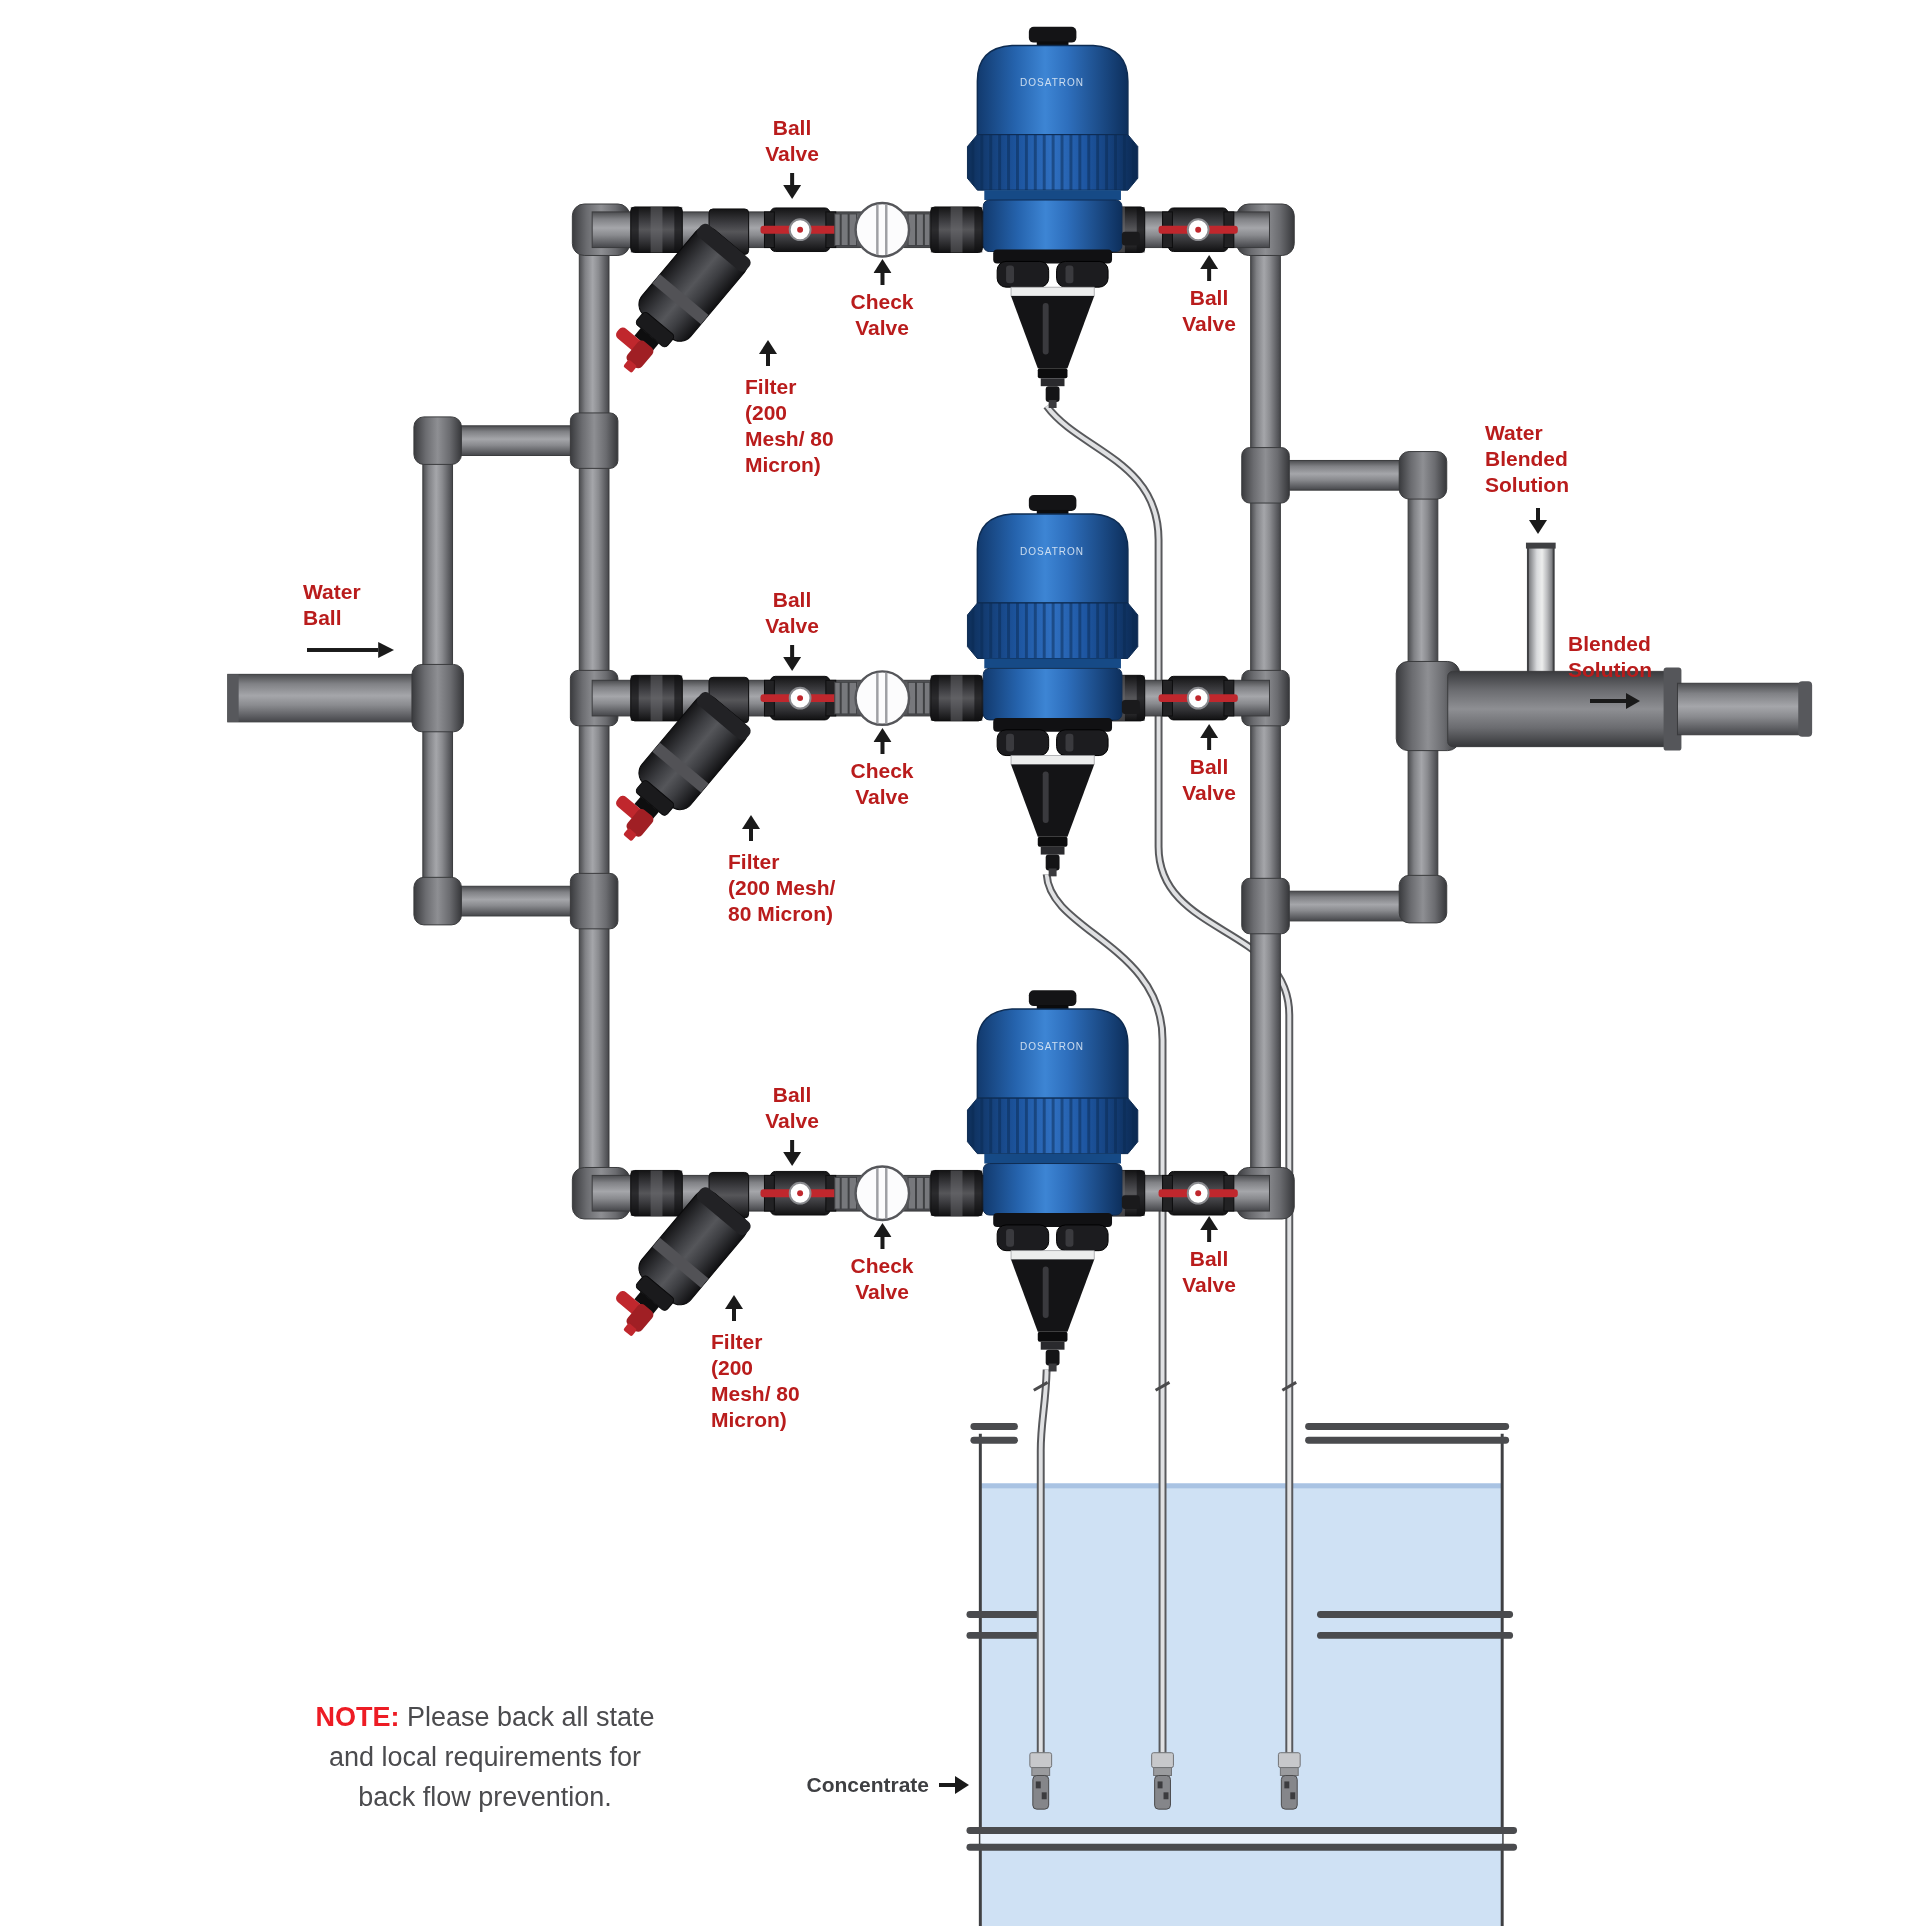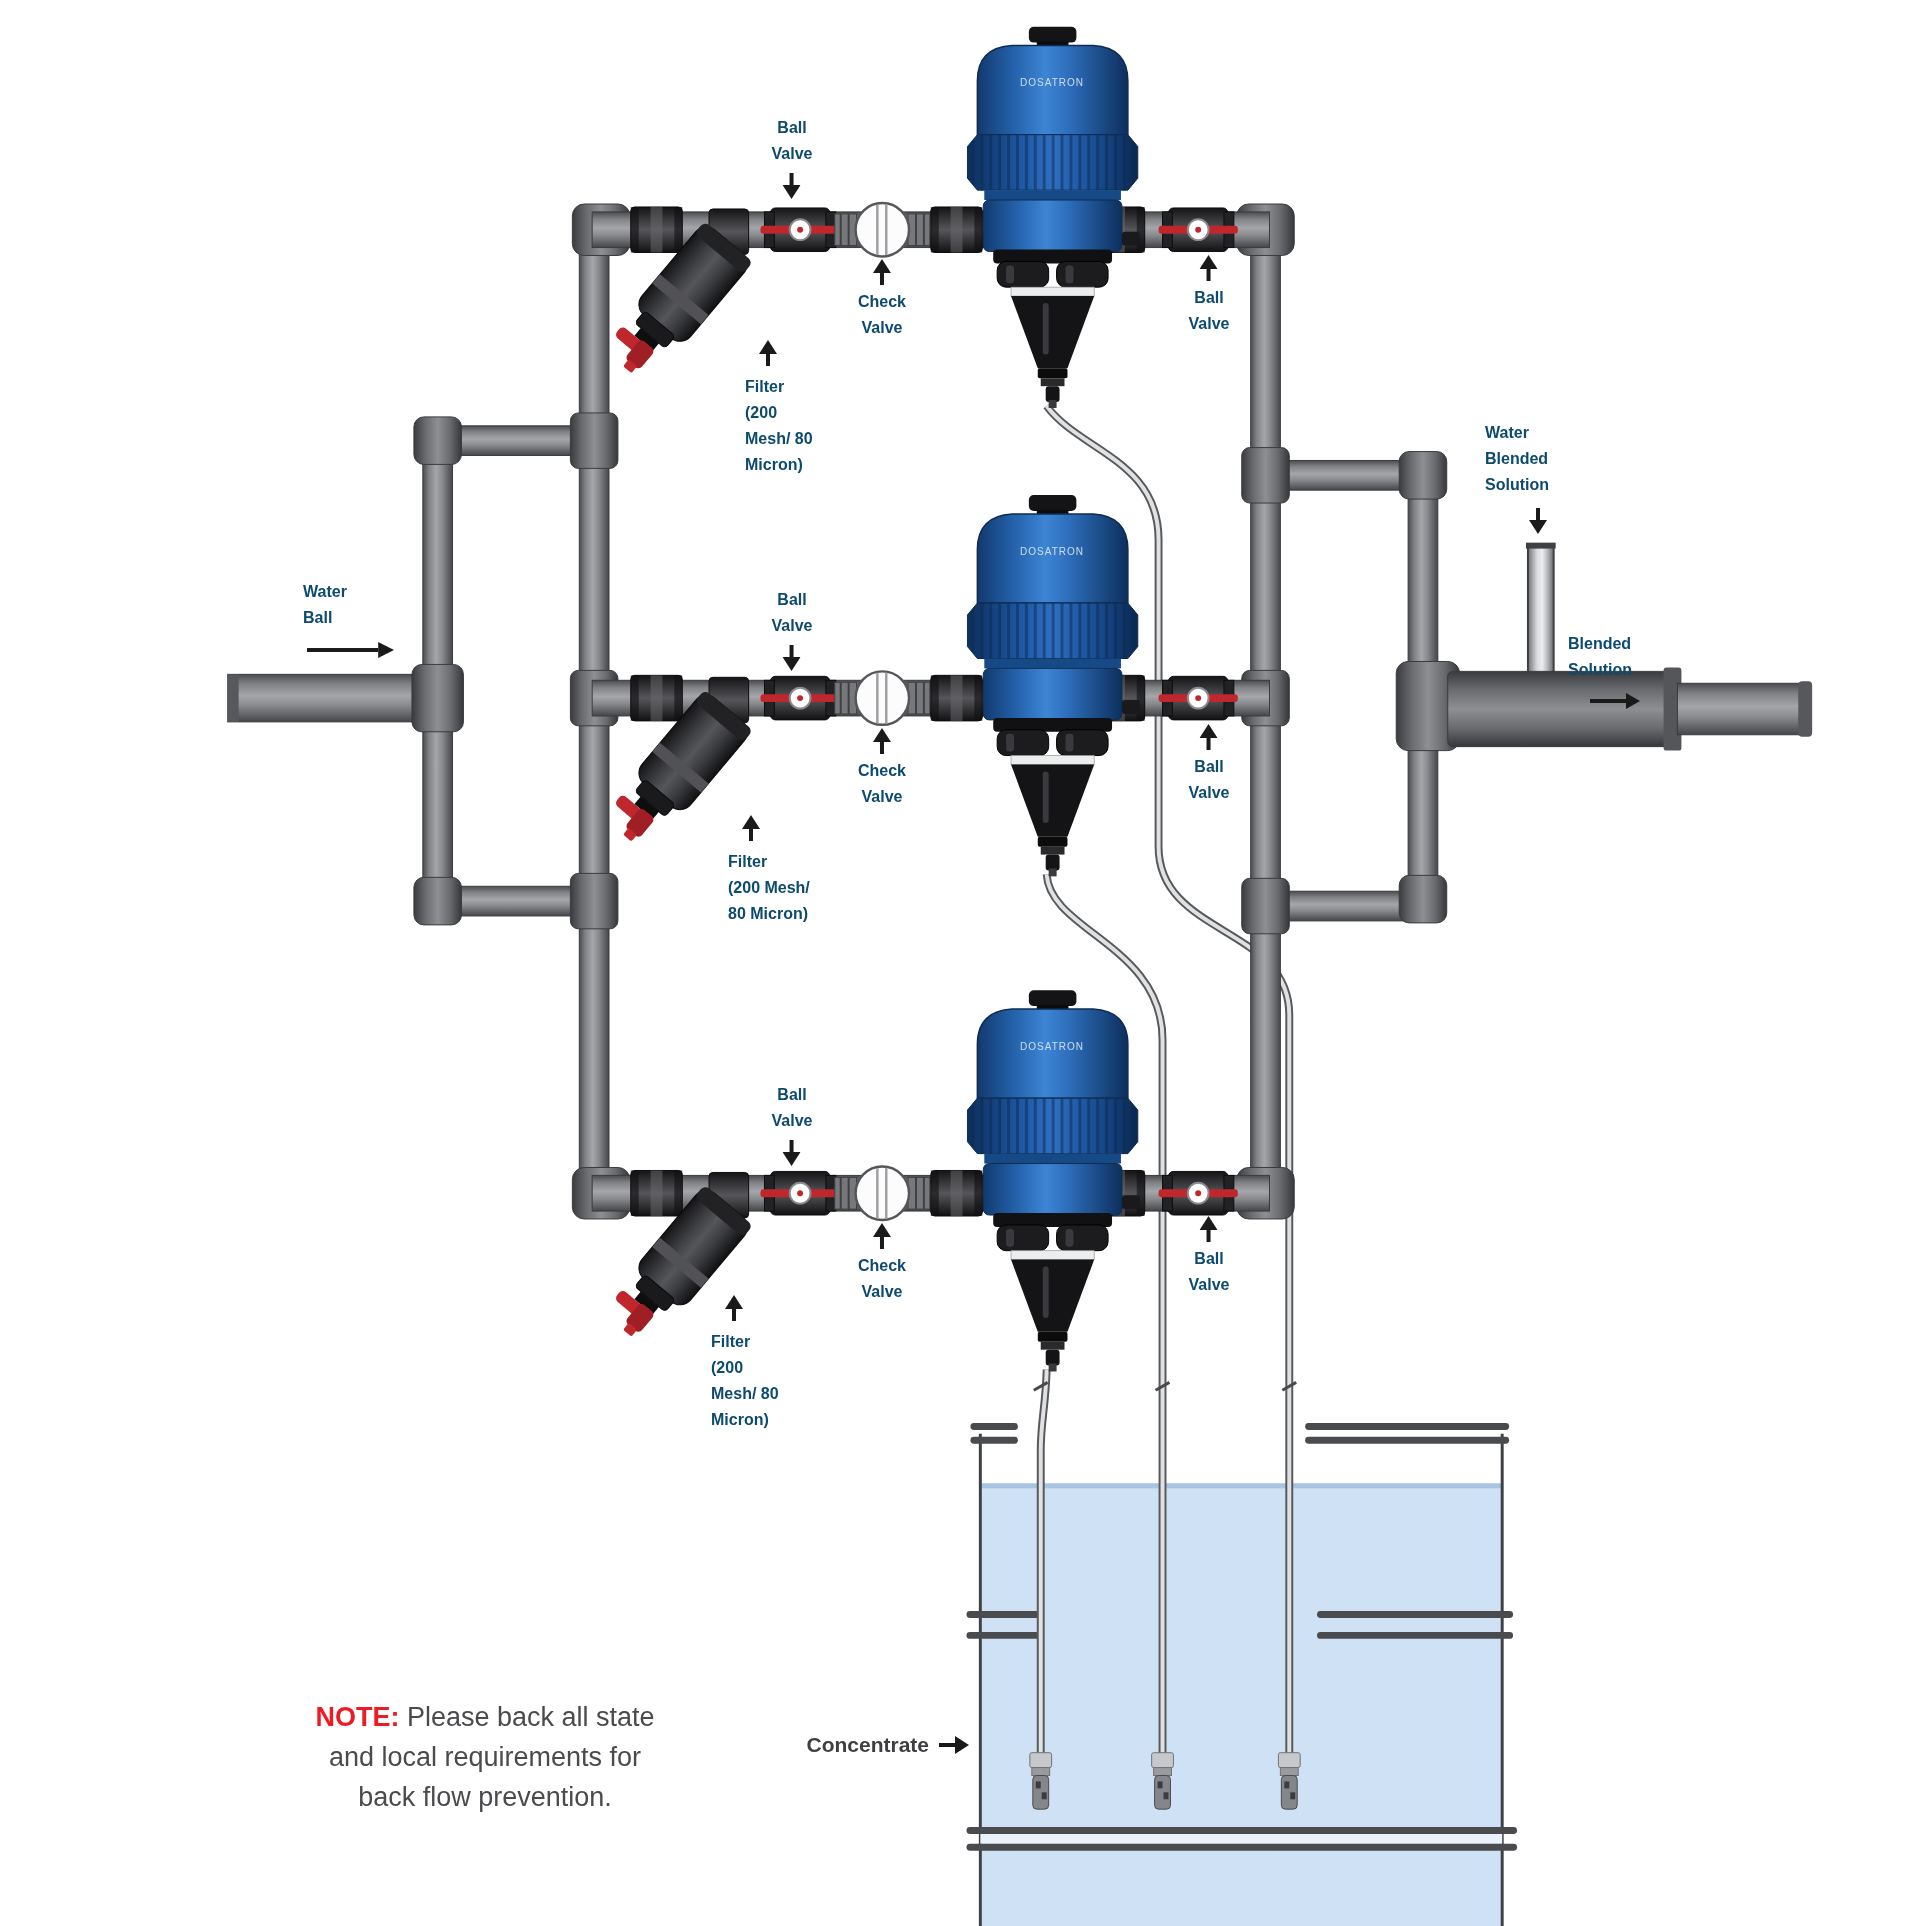--- a/index.html
+++ b/index.html
@@ -1,30 +1,30 @@
 <!DOCTYPE html>
 <html><head>
 <meta charset="utf-8">
 <style>
   html,body{margin:0;padding:0;background:#ffffff;}
   .canvas{position:relative;width:1927px;height:1927px;background:#ffffff;overflow:hidden;
           font-family:"Liberation Sans",sans-serif;}
   .canvas > svg{position:absolute;left:0;top:0;}
-  .lbl{position:absolute;font-weight:bold;font-size:16px;line-height:26px;color:#0c4a6e;}
+  .lbl{position:absolute;font-weight:bold;font-size:21px;line-height:26px;color:#b91c1c;}
   .lbl.center{transform:translateX(-50%);text-align:center;}
   .lbl.leftal{text-align:left;}
   .lbl svg{display:block;}
   .stack-c svg{margin:6px auto 0 auto;}
   .arrow-first svg{margin:0 auto 4px auto;}
   .filter-lbl svg{margin:0 0 8px 14px;}
   .wf svg{margin:10px 0 0 4px;}
   .wha svg{margin:10px 0 0 44px;}
   .bs svg{margin:10px 0 0 22px;}
   .conc{position:absolute;display:flex;align-items:center;justify-content:flex-end;gap:10px;
-        font-weight:bold;font-size:21px;color:#3e3f42;}
+        font-weight:bold;font-size:21px;color:#3e3f42;margin-top:40px;}
   .note{position:absolute;text-align:center;font-size:27px;line-height:40px;color:#4b4b4e;font-weight:normal;}
   .note .red{color:#ed1c24;font-weight:bold;margin-top:12px;}
   .brand{position:absolute;width:139px;transform:translateX(-50%);text-align:center;
          font-size:10px;font-weight:normal;letter-spacing:1px;color:#dce8f5;opacity:.9;}
 </style>
 </head>
 <body>
 
 <div class="canvas">
 

